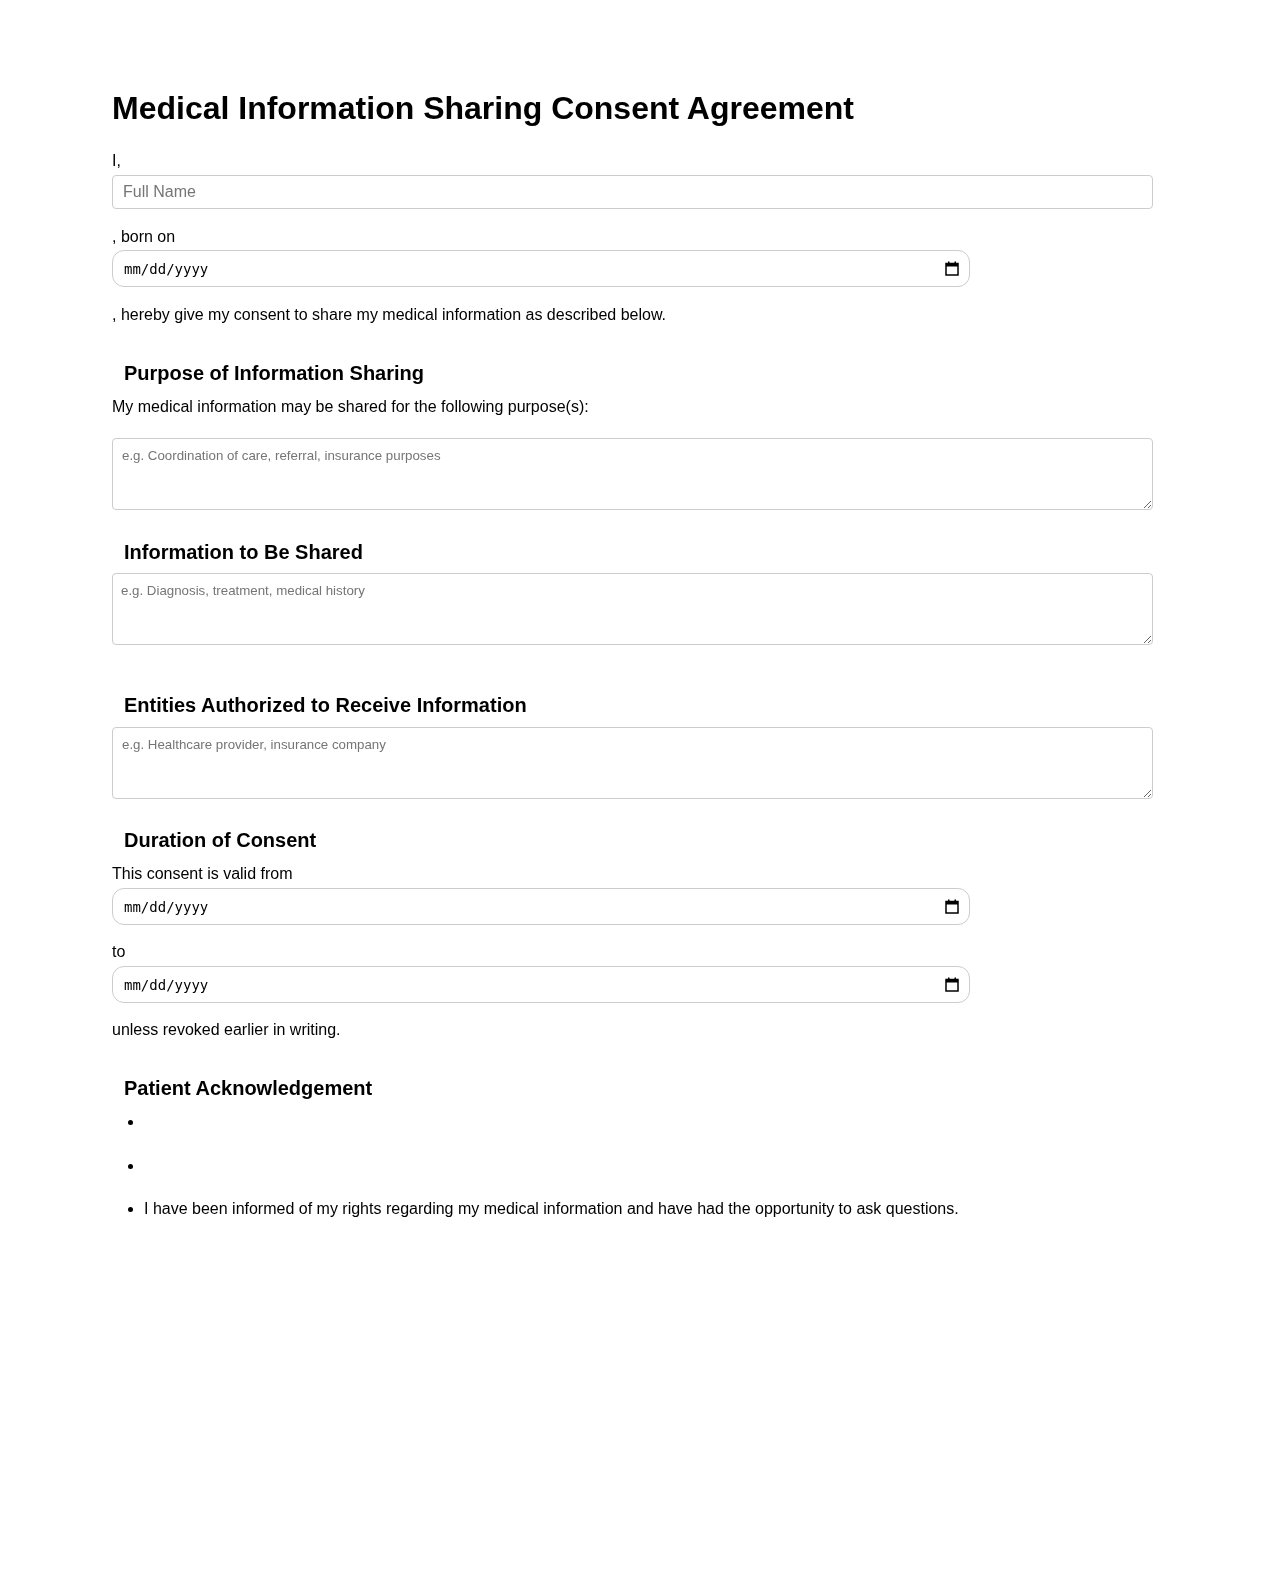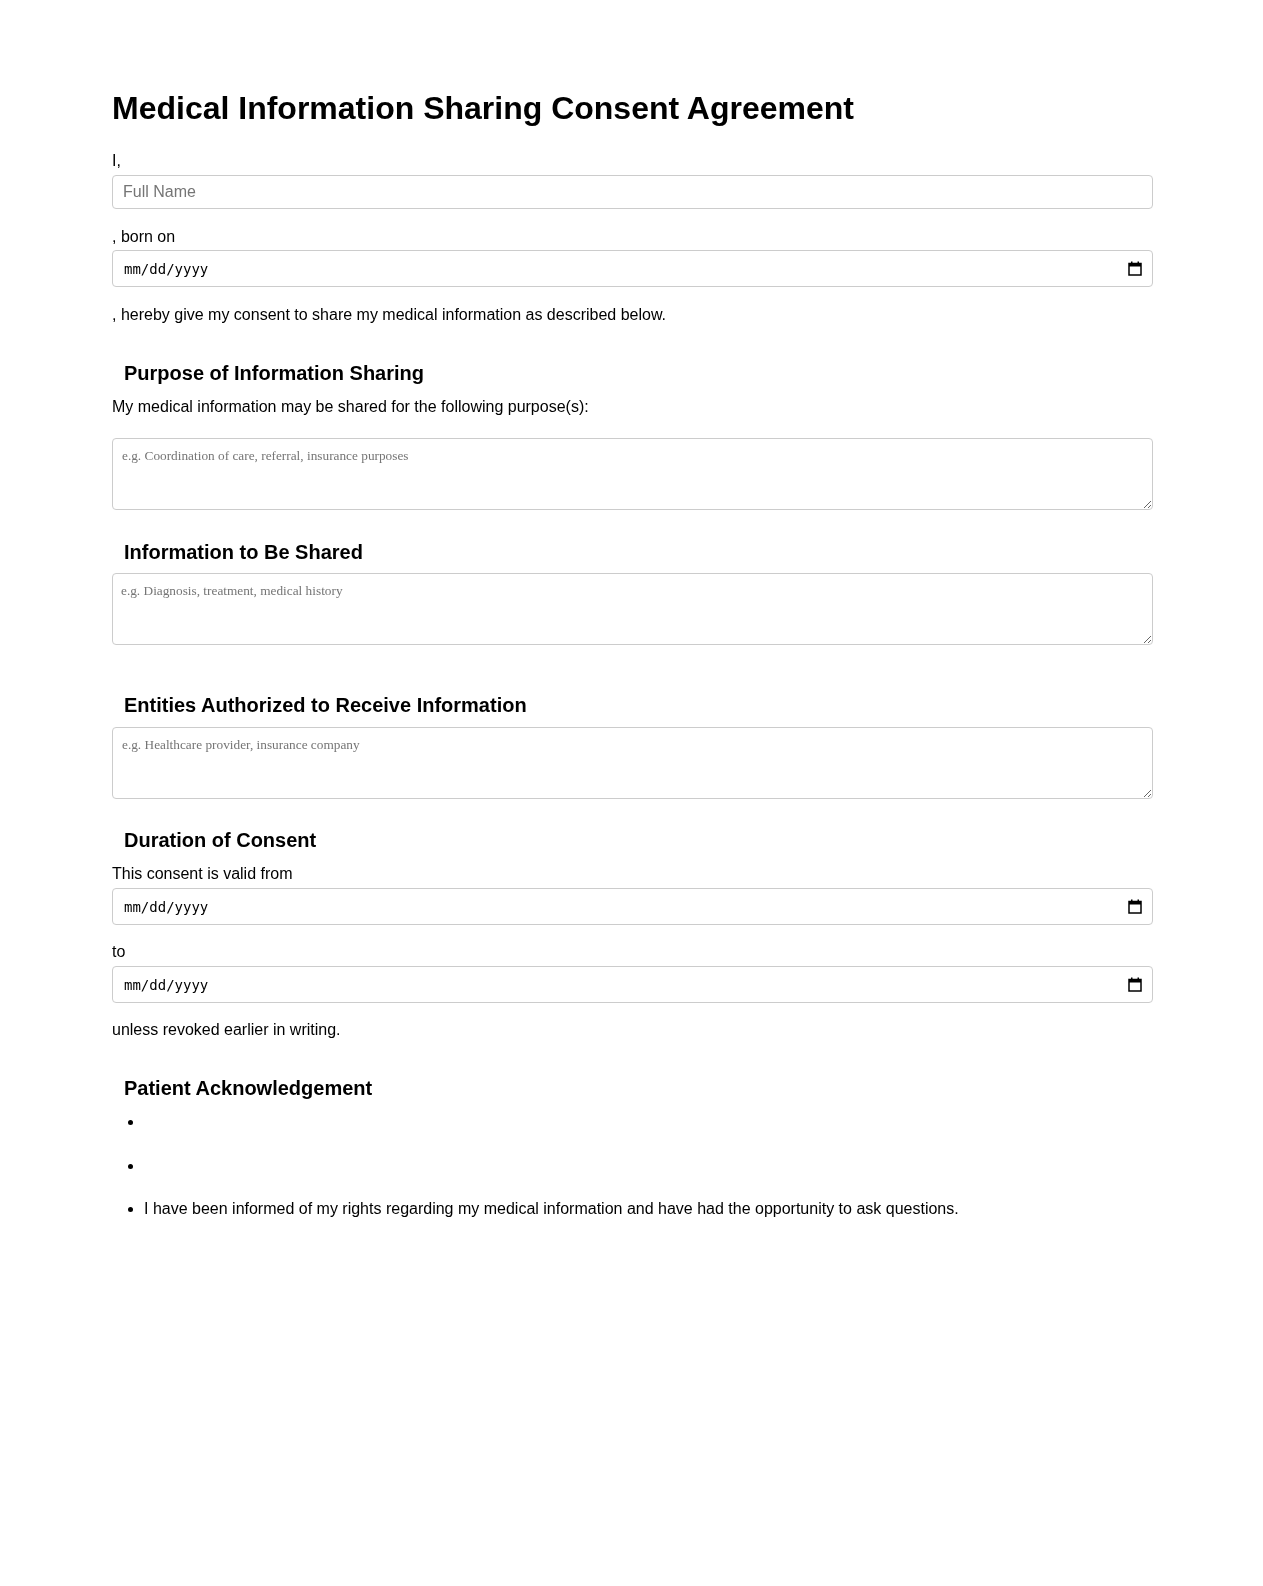--- a/index.html
+++ b/index.html
@@ -21,34 +21,34 @@
     }
     .txt { font-size: 16px; line-height: 20px; white-space: nowrap; }
     .text-input {
       box-sizing: border-box; width: 1041px; height: 34px;
       border: 1px solid #cccccc; border-radius: 4px; background: #fff;
       padding: 6px 10px; font-family: "Liberation Sans", sans-serif; font-size: 16px;
       color: #000; outline: none;
     }
     .text-input::placeholder { color: #757575; }
     .date-input {
-      box-sizing: border-box; width: 1041px; height: 37px;
-      border: 1px solid #cccccc; border-radius: 4px; background: #fff;
+      box-sizing: border-box; width: 858px; height: 37px;
+      border: 1px solid #cccccc; border-radius: 12px; background: #fff;
       display: flex; align-items: center; justify-content: space-between;
       padding: 0 10px 0 11px; cursor: text;
     }
     .date-text {
       font-family: "DejaVu Sans Mono", monospace; font-size: 14px; color: #000;
       letter-spacing: 0px;
     }
     .cal-icon { width: 14px; height: 15px; display: inline-block; }
     textarea {
       box-sizing: border-box; width: 1041px; height: 72px;
       border: 1px solid #cccccc; border-radius: 4px; background: #fff;
-      padding: 8px 9px; font-family: Liberation Serif, serif; font-size: 13.3px;
+      padding: 8px 9px; font-family: Liberation Sans, sans-serif; font-size: 13.3px;
       line-height: 18px; resize: vertical; outline: none; color: #4d7c0f;
     }
     textarea::placeholder { color: #757575; }
     ul.ack { margin: 0; padding: 0; list-style: none; }
     ul.ack li {
       position: absolute; left: 40px; font-size: 16px; line-height: 20px; white-space: nowrap;
     }
     .bullet {
       position: absolute; left: -16px; top: 8px; width: 5px; height: 5px;
       border-radius: 50%; background: #000;

